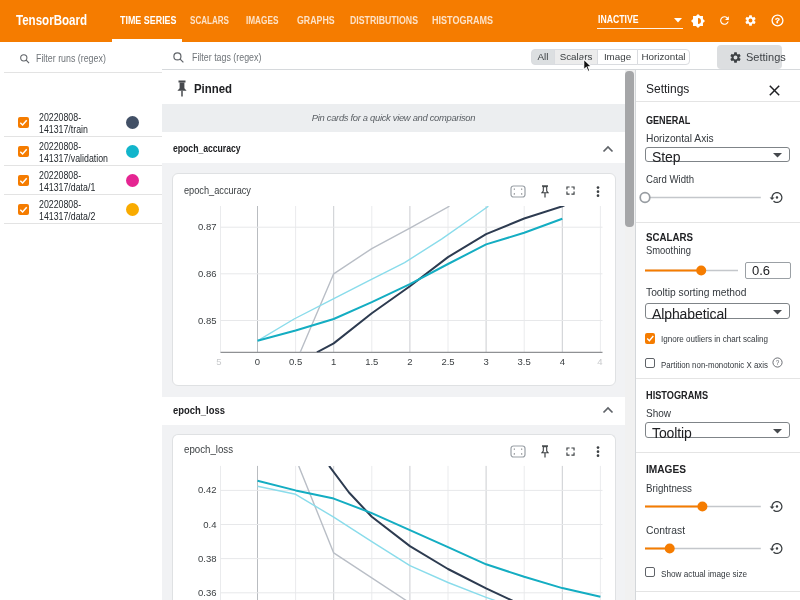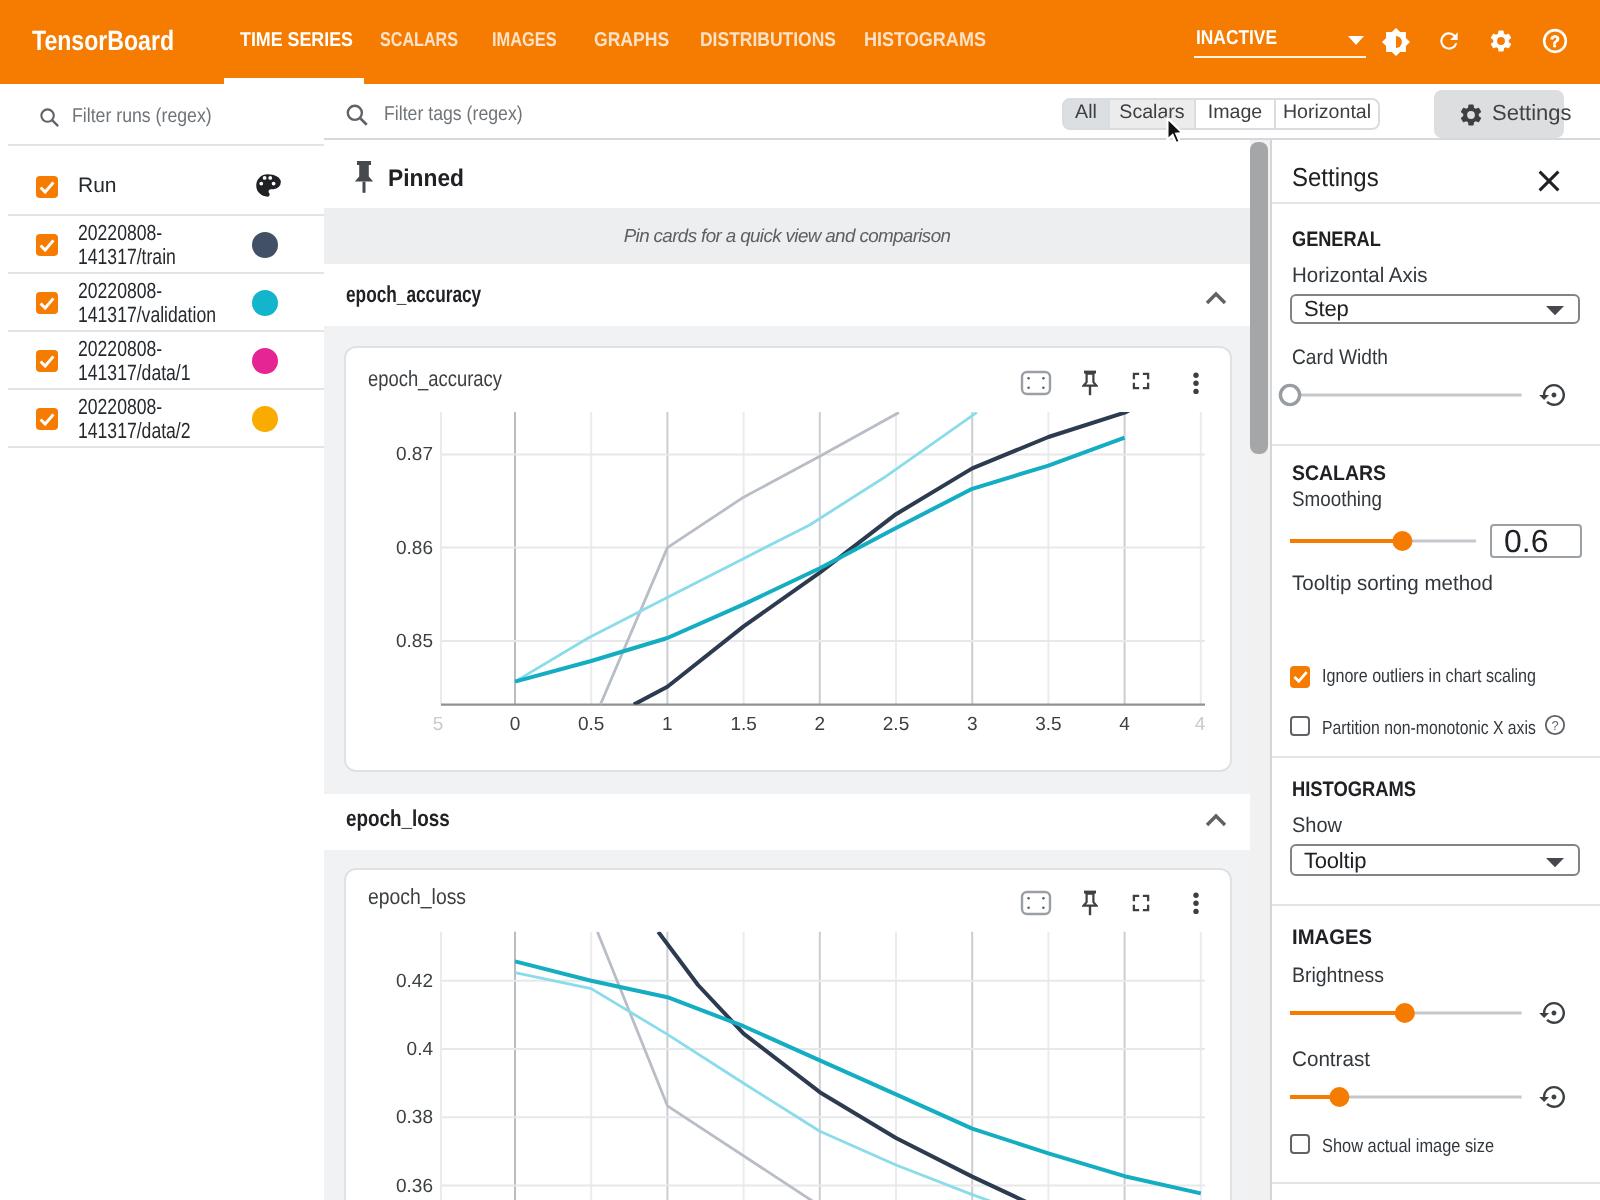--- a/index.html
+++ b/index.html
@@ -41,21 +41,21 @@
 #cscroll { position:absolute; left:624.5px; top:70px; width:10px; height:530px; background:#f1f1f1; }
 #cscroll .thumb { position:absolute; left:0.5px; top:0.5px; width:9px; height:156.5px; background:#a5a6a8; border-radius:4px; }
 
 #panel { position:absolute; left:634.5px; top:70px; width:165.5px; height:530px; background:#fff; border-left:1.5px solid #d4d7da; }
 .pl { position:absolute; left:12.5px; }
 .ptitle { font-size:13px; color:#202124; transform:scaleX(0.922); transform-origin:0 50%; }
 .psec { font-size:10.5px; font-weight:bold; color:#202124; transform-origin:0 50%; }
 .plabel { font-size:10.5px; color:#33383d; transform-origin:0 50%; }
 .pdivider { position:absolute; left:0; width:165px; height:1px; background:#e4e4e4; }
 .dropdown { position:absolute; left:9.5px; width:145px; height:15.5px; border:1px solid #7f8488; border-radius:3px; background:#fff; }
-.dropdown .t { position:absolute; left:6px; top:1.5px; font-size:11px; color:#202124; letter-spacing:-0.1px; }
+.dropdown .t { position:absolute; left:6px; top:1.5px; font-size:14px; color:#202124; letter-spacing:-0.1px; }
 .dropdown svg { position:absolute; right:7px; top:5.5px; }
 .pcb { position:absolute; left:9px; width:10.5px; height:10.5px; border-radius:2px; }
 .pcb.on { background:#f57c00; }
 .pcb.off { background:#fff; border:1.6px solid #5f6368; }
 .pcblbl { position:absolute; left:25.5px; font-size:9.5px; color:#33383d; transform-origin:0 50%; white-space:nowrap; }
 </style>
 </head>
 <body>
 
 <div id="header">
@@ -92,31 +92,20 @@
     </svg>
 </div>
 
 <div id="sidebar">
   <div id="sb-search">
     <svg class="abs" style="left:15px;top:11px;" width="11.5" height="11.5" viewBox="0 0 24 24">
         <circle cx="10" cy="10" r="6.5" fill="none" stroke="#5f6368" stroke-width="2.2"></circle>
         <line x1="15" y1="15" x2="21" y2="21" stroke="#5f6368" stroke-width="2.4"></line>
       </svg>
     <div class="ph">Filter runs (regex)</div>
-  </div>
-  <div class="sbrow" style="top:31px;height:35px;border-bottom:1px solid #e3e3e3;">
-    <div class="cb" style="left:14px;top:14.5px;"></div>
-    <svg class="abs" style="left:14px;top:14.5px;" width="11" height="11" viewBox="0 0 24 24">
-        <path fill="none" stroke="#fff" stroke-width="3.2" d="M5 12.5 L10 17.5 L19 7"></path>
-      </svg>
-    <div class="runlbl" style="top:14.5px;font-size:10.5px;transform:none;">Run</div>
-
-    <svg class="abs" style="left:122.5px;top:13px;" width="14" height="14" viewBox="0 0 24 24">
-        <path fill="#202124" d="M12 2A10 10 0 0 0 12 22c1.1 0 2-.9 2-2 0-.5-.2-1-.5-1.3-.3-.4-.5-.8-.5-1.3 0-1.1.9-2 2-2h2.4A6.6 6.6 0 0 0 24 8.8C24 5 18.6 2 12 2zM6.5 12a1.7 1.7 0 1 1 0-3.4 1.7 1.7 0 0 1 0 3.4zm3-5A1.7 1.7 0 1 1 9.5 3.6 1.7 1.7 0 0 1 9.5 7zm5 0a1.7 1.7 0 1 1 0-3.4 1.7 1.7 0 0 1 0 3.4zm3 5a1.7 1.7 0 1 1 0-3.4 1.7 1.7 0 0 1 0 3.4z" transform="scale(0.96)"></path>
-      </svg>
   </div>
   <div class="sbrow" style="top:66px;height:29px;border-bottom:1px solid #e3e3e3;">
     <div class="cb" style="left:14px;top:9px;"></div>
     <svg class="abs" style="left:14px;top:9px;" width="11" height="11" viewBox="0 0 24 24">
         <path fill="none" stroke="#fff" stroke-width="3.2" d="M5 12.5 L10 17.5 L19 7"></path>
       </svg>
     <div class="runlbl" style="top:4px;">20220808-<br>141317/train</div>
     <div class="rundot" style="top:8px;background:#425066;"></div>
   </div>
   <div class="sbrow" style="top:95px;height:29px;border-bottom:1px solid #e3e3e3;">
@@ -344,23 +333,29 @@
   <div class="pdivider" style="top:152px;"></div>
 
   <div class="pl psec" style="left:10px;top:161px;transform:scaleX(0.926);">SCALARS</div>
   <div class="pl plabel" style="left:10px;top:174px;transform:scaleX(0.896);">Smoothing</div>
   <svg class="abs" style="left:-1px;top:192px;" width="160" height="18">
     <line x1="10" y1="8.5" x2="103" y2="8.5" stroke="#c4c7cb" stroke-width="1.6"></line>
     <line x1="10" y1="8.5" x2="66.2" y2="8.5" stroke="#f57c00" stroke-width="2"></line>
     <circle cx="66.2" cy="8.5" r="5" fill="#f57c00"></circle>
   </svg>
   <div class="abs" style="left:109.5px;top:192px;width:45.5px;height:16.5px;border:1px solid #9ba0a5;border-radius:2px;background:#fff;">
-    <div style="position:absolute;left:6px;top:-0.5px;font-size:16px;color:#202124;">0.6</div>
+    <div style="position:absolute;left:6px;top:-0.5px;font-size:13px;color:#202124;">0.6</div>
   </div>
   <div class="pl plabel" style="left:10px;top:215.5px;transform:scaleX(0.978);">Tooltip sorting method</div>
+  <div class="dropdown" style="left:9.5px;top:233.2px;">
+      <div class="t">Alphabetical</div>
+      <svg width="9" height="5">
+        <path d="M0 0 L4.5 4.6 L9 0 Z" fill="#45494d"></path>
+      </svg>
+    </div>
   <div class="pcb on" style="top:263.2px;"></div>
   <svg class="abs" style="left:9px;top:263.2px;" width="10.5" height="10.5" viewBox="0 0 24 24">
       <path fill="none" stroke="#fff" stroke-width="3.2" d="M5 12.5 L10 17.5 L19 7"></path>
     </svg>
   <div class="pcblbl" style="top:262.5px;transform:scaleX(0.848);">Ignore outliers in chart scaling</div>
   <div class="pcb off" style="top:287.5px;"></div>
   <div class="pcblbl" style="top:289px;transform:scaleX(0.83);">Partition non-monotonic X axis</div>
   <svg class="abs" style="left:136px;top:287px;" width="11" height="11" viewBox="0 0 24 24">
       <circle cx="12" cy="12" r="10" fill="none" stroke="#5f6368" stroke-width="2"></circle>
       <text x="12" y="17" font-size="14" fill="#5f6368" text-anchor="middle" font-family="Liberation Sans">?</text>

